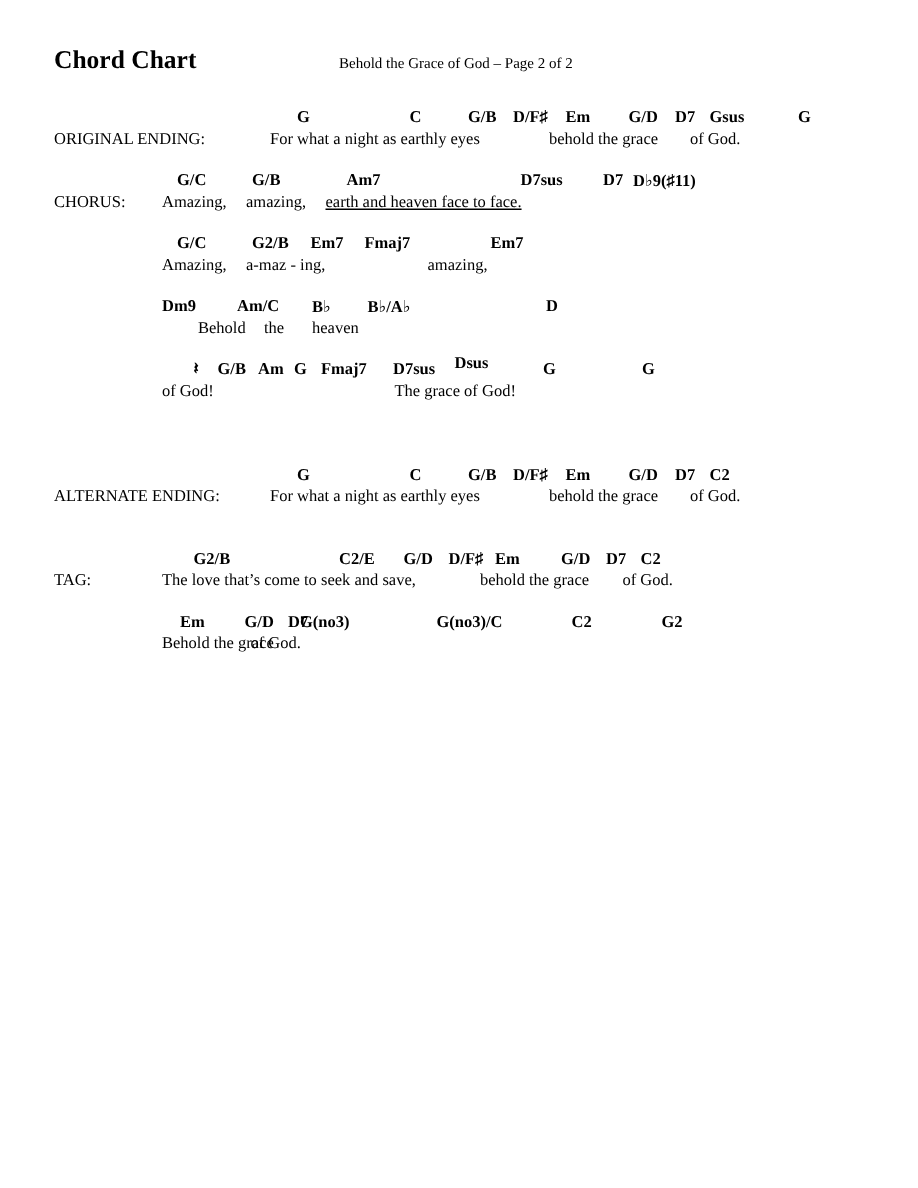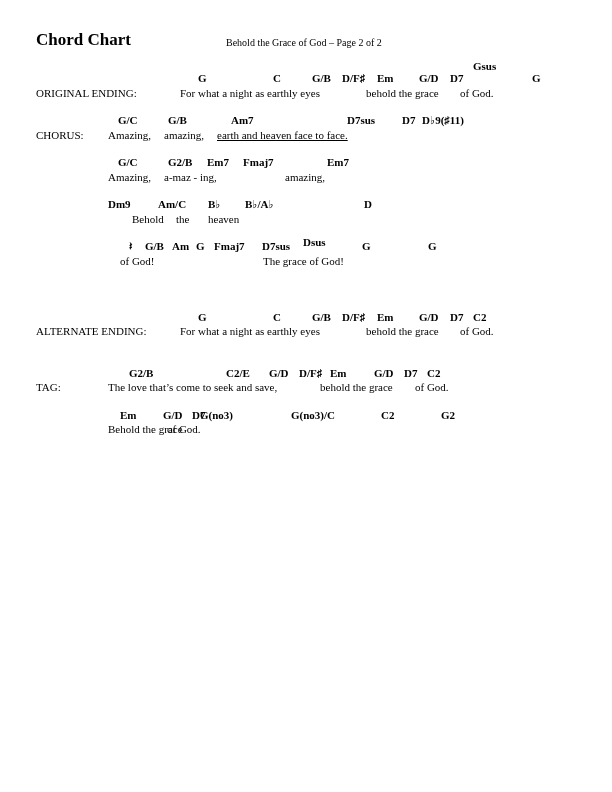--- a/index.html
+++ b/index.html
@@ -25,21 +25,21 @@
 <div class="abs label" style="left:36px;top:381px;">TAG:</div>
 
 <div id="chart-body">
     <div class="abs chord" style="left: 198px; top: 72px;">G</div>
     <div class="abs chord" style="left: 273px; top: 72px;">C</div>
     <div class="abs chord" style="left: 312px; top: 72px;">G/B</div>
     <div class="abs chord" style="left: 342px; top: 72px;">D/F♯</div>
     <div class="abs chord" style="left: 377px; top: 72px;">Em</div>
     <div class="abs chord" style="left: 419px; top: 72px;">G/D</div>
     <div class="abs chord" style="left: 450px; top: 72px;">D7</div>
-    <div class="abs chord" style="left: 473px; top: 60px;">Gsus</div>
+    <div class="abs chord" style="left: 473px; top: 72px;">Gsus</div>
     <div class="abs chord" style="left: 532px; top: 72px;">G</div>
     <div class="abs lyric" style="left: 180px; top: 87px;">For what a night as earthly eyes</div>
     <div class="abs lyric" style="left: 366px; top: 87px;">behold the grace</div>
     <div class="abs lyric" style="left: 460px; top: 87px;">of God.</div>
     <div class="abs chord" style="left: 118px; top: 114px;">G/C</div>
     <div class="abs chord" style="left: 168px; top: 114px;">G/B</div>
     <div class="abs chord" style="left: 231px; top: 114px;">Am7</div>
     <div class="abs chord" style="left: 347px; top: 114px;">D7sus</div>
     <div class="abs chord" style="left: 402px; top: 114px;">D7</div>
     <div class="abs chord" style="left: 422px; top: 114px;">D♭9(♯11)</div>
@@ -64,21 +64,21 @@
     <div class="abs lyric" style="left: 176px; top: 213px;">the</div>
     <div class="abs lyric" style="left: 208px; top: 213px;">heaven</div>
     <div class="abs chord" style="left: 129px; top: 240px;">𝄽</div>
     <div class="abs chord" style="left: 145px; top: 240px;">G/B</div>
     <div class="abs chord" style="left: 172px; top: 240px;">Am</div>
     <div class="abs chord" style="left: 196px; top: 240px;">G</div>
     <div class="abs chord" style="left: 214px; top: 240px;">Fmaj7</div>
     <div class="abs chord" style="left: 262px; top: 240px;">D7sus</div>
     <div class="abs chord" style="left: 362px; top: 240px;">G</div>
     <div class="abs chord" style="left: 428px; top: 240px;">G</div>
-    <div class="abs lyric" style="left: 120px; top: 255px; text-align: center;">of God!</div>
+    <div class="abs lyric" style="left: 108px; top: 255px; text-align: center;">of God!</div>
     <div class="abs lyric" style="left: 263px; top: 255px;">The grace of God!</div>
     <div class="abs chord" style="left: 198px; top: 311px;">G</div>
     <div class="abs chord" style="left: 273px; top: 311px;">C</div>
     <div class="abs chord" style="left: 312px; top: 311px;">G/B</div>
     <div class="abs chord" style="left: 342px; top: 311px;">D/F♯</div>
     <div class="abs chord" style="left: 377px; top: 311px;">Em</div>
     <div class="abs chord" style="left: 419px; top: 311px;">G/D</div>
     <div class="abs chord" style="left: 450px; top: 311px;">D7</div>
     <div class="abs chord" style="left: 473px; top: 311px;">C2</div>
     <div class="abs lyric" style="left: 180px; top: 325px;">For what a night as earthly eyes</div>

